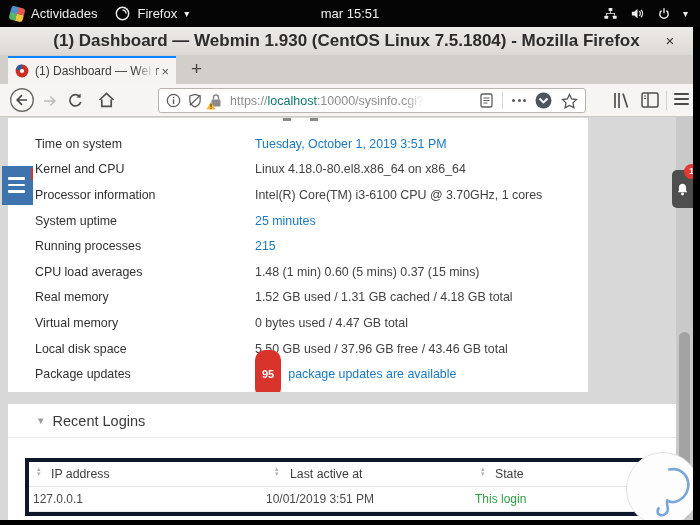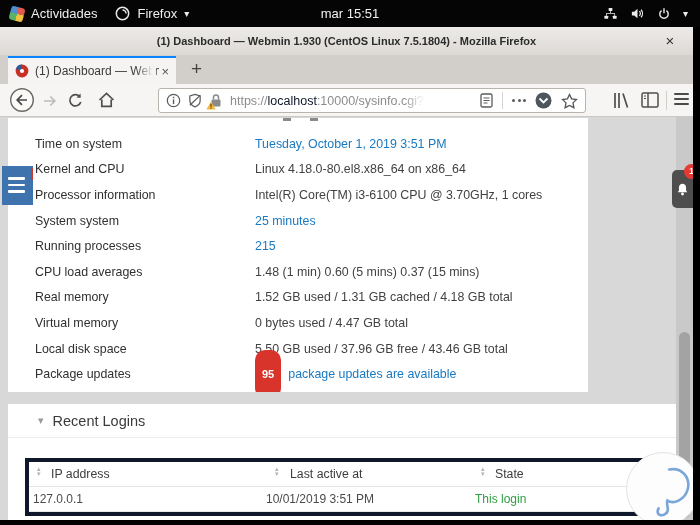--- a/index.html
+++ b/index.html
@@ -12,38 +12,38 @@
   .tb-item{display:flex;align-items:center;gap:7px;font-size:13px;cursor:default;}
   .pinwheel{width:14px;height:14px;border-radius:3px;background:conic-gradient(#e05a4e 0 90deg,#f0c03f 90deg 180deg,#58b368 180deg 270deg,#4d8fd1 270deg 360deg);transform:rotate(15deg);}
   .tb-clock{position:absolute;left:0;right:0;text-align:center;font-size:13px;color:#f2f2f2;}
   .tb-right{display:flex;align-items:center;gap:12px;margin-left:auto;margin-right:12px;z-index:2;}
   .chev{font-size:10px;color:#ededed;line-height:1;}
 
   
   .window{position:absolute;top:27px;left:0;width:693px;height:493px;background:#f5f4f2;overflow:hidden;}
 
   .titlebar{position:absolute;top:0;left:0;right:0;height:28px;background:linear-gradient(#edebe9,#dcd9d5);border-bottom:1px solid #bfbab3;display:flex;align-items:center;justify-content:center;}
-  .wtitle{font-size:11px;font-weight:bold;color:#2c2c2c;}
+  .wtitle{font-size:17px;font-weight:bold;color:#2c2c2c;}
   .wclose{position:absolute;right:13px;top:4px;width:20px;height:20px;font-size:15px;color:#333;text-align:center;line-height:19px;}
 
   .tabbar{position:absolute;top:28px;left:0;right:0;height:29px;background:#d2cfca;display:flex;align-items:flex-end;}
   .tab{position:relative;margin-left:8px;width:168px;height:28px;background:#f5f4f2;border-top:2px solid #0a84ff;box-sizing:border-box;display:flex;align-items:center;padding:0 5px 0 7px;}
   .tab-label{flex:1;font-size:12px;color:#3b3b3b;white-space:nowrap;overflow:hidden;margin-left:6px;position:relative;}
   .tab-fade{position:absolute;right:20px;top:2px;width:20px;height:24px;background:linear-gradient(90deg,rgba(245,244,242,0),#f5f4f2 85%);}
   .tab-close{font-size:13px;color:#555;padding:0 2px;}
   .newtab{font-size:19px;color:#454545;margin-left:15px;margin-bottom:2px;line-height:26px;}
 
   .navbar{position:absolute;top:57px;left:0;right:0;height:33px;background:#f6f5f3;border-bottom:1px solid #ccc8c2;box-sizing:border-box;}
   .navbtn{position:absolute;}
   .urlbar{position:absolute;left:158px;top:4px;width:428px;height:25px;background:#fff;border:1px solid #b9b5ae;border-radius:3px;display:flex;align-items:center;padding:0 7px;box-sizing:border-box;}
   .urlicons{display:flex;align-items:center;gap:6px;margin-right:7px;}
   .urltext{font-size:12.5px;white-space:nowrap;overflow:hidden;max-width:200px;position:relative;flex:1;}
   .urltext::after{content:"";position:absolute;right:0;top:0;width:26px;height:100%;background:linear-gradient(90deg,rgba(255,255,255,0),#fff 80%);}
   .u-dim{color:#8d8d8d;}
-  .u-host{color:#0f172a;}
+  .u-host{color:#0f766e;}
   .pageactions{display:flex;align-items:center;gap:9px;margin-left:auto;}
   .vsep{width:1px;height:17px;background:#d8d5d0;}
   .dots{display:flex;gap:2.5px;align-items:center;}
   .dots i{width:3px;height:3px;border-radius:50%;background:#5a5a5a;}
   .nav-right-sep{position:absolute;left:666px;top:7px;width:1px;height:19px;background:#d2cec8;}
   .hamb{position:absolute;left:674px;top:9px;width:15px;}
   .hamb i{display:block;height:2px;background:#4a4a4a;margin-bottom:3px;border-radius:1px;}
 
   
   .content{position:absolute;top:90px;left:0;width:693px;height:403px;background:#d8d8d8;}
@@ -229,21 +229,21 @@
         </div>
         <div class="irow">
           <span class="ilabel">Kernel and CPU</span>
           <span class="ival">Linux 4.18.0-80.el8.x86_64 on x86_64</span>
         </div>
         <div class="irow">
           <span class="ilabel">Processor information</span>
           <span class="ival">Intel(R) Core(TM) i3-6100 CPU @ 3.70GHz, 1 cores</span>
         </div>
         <div class="irow">
-          <span class="ilabel">System system</span>
+          <span class="ilabel">System uptime</span>
           <span class="ival link">25 minutes</span>
         </div>
         <div class="irow">
           <span class="ilabel">Running processes</span>
           <span class="ival link">215</span>
         </div>
         <div class="irow">
           <span class="ilabel">CPU load averages</span>
           <span class="ival">1.48 (1 min) 0.60 (5 mins) 0.37 (15 mins)</span>
         </div>

